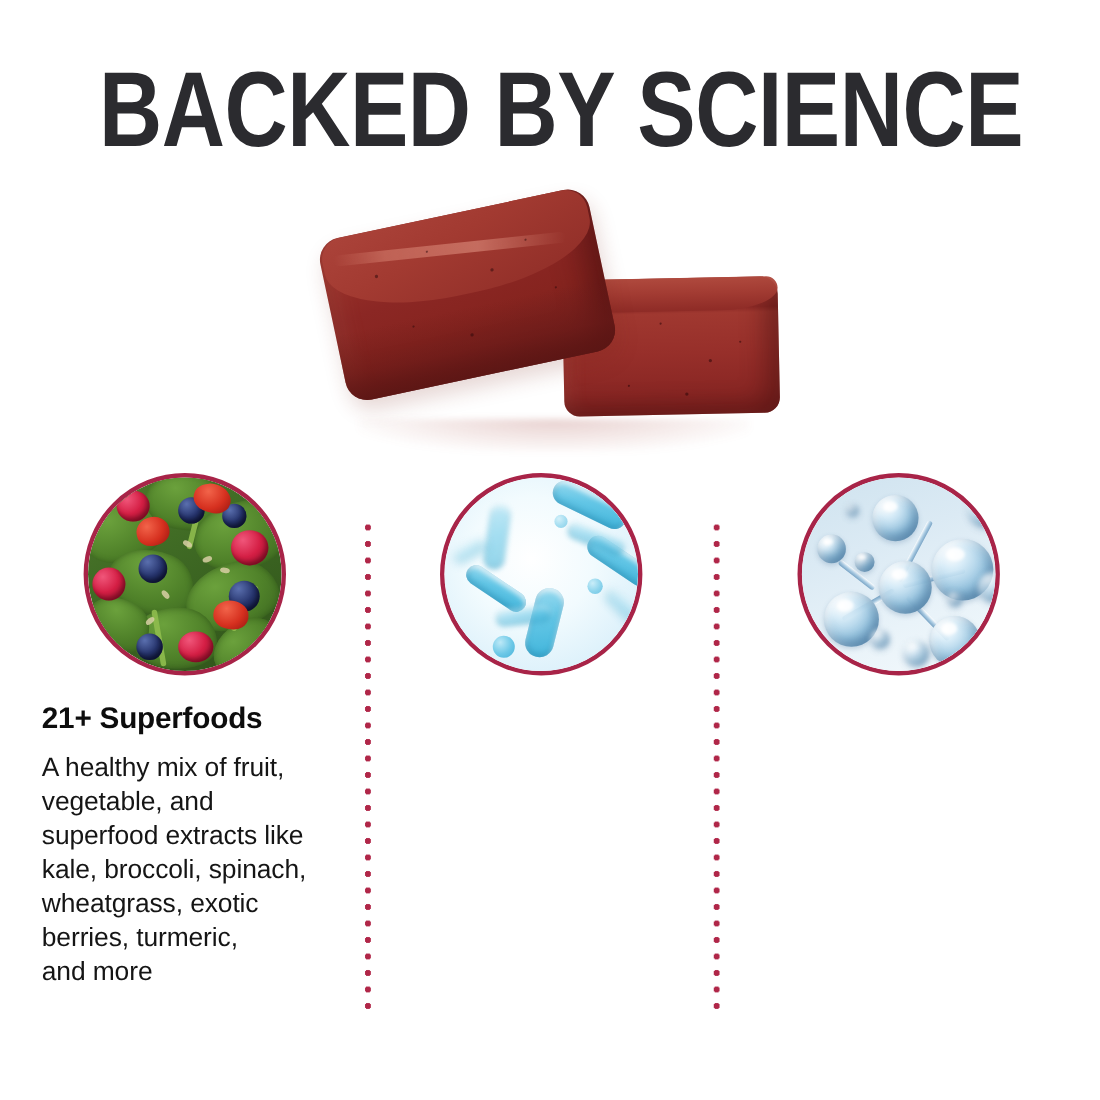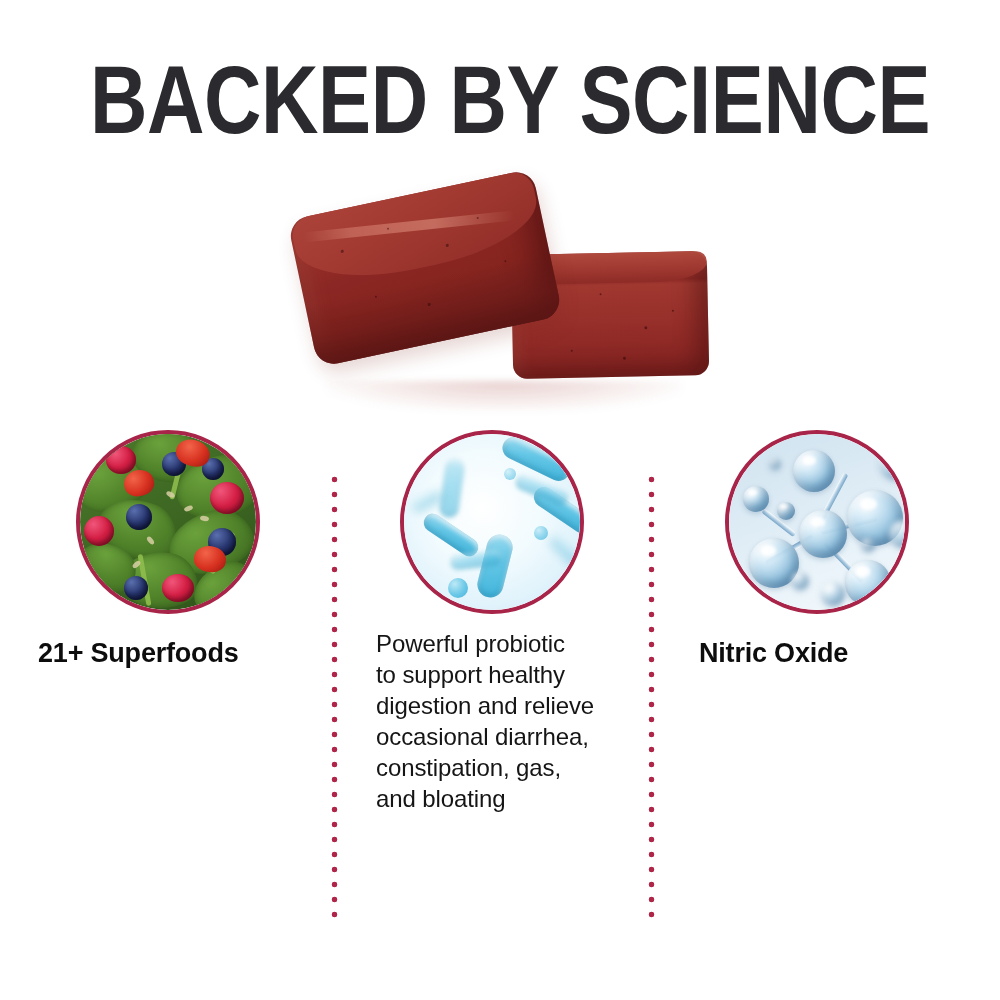--- a/index.html
+++ b/index.html
@@ -368,45 +368,46 @@
         <span class="tomato" style="left:44px;top:36px;width:30px;height:26px;transform:rotate(-12deg);"></span>
         <span class="tomato" style="left:114px;top:112px;width:32px;height:26px;transform:rotate(8deg);"></span>
         <span class="seed" style="left:86px;top:58px;transform:rotate(30deg);"></span>
         <span class="seed" style="left:104px;top:72px;transform:rotate(-20deg);"></span>
         <span class="seed" style="left:66px;top:104px;transform:rotate(50deg);"></span>
         <span class="seed" style="left:120px;top:82px;transform:rotate(10deg);"></span>
         <span class="seed" style="left:52px;top:128px;transform:rotate(-40deg);"></span>
       </div>
     </div>
     <div class="col-title"><span>21+ Superfoods</span><sup></sup></div>
+    <div class="col-body">A healthy mix of fruit,
+vegetable, and
+superfood extracts like
+kale, broccoli, spinach,
+wheatgrass, exotic
+berries, turmeric,
+and more</div>
   </div>
 
   <div class="col col-2">
     <div class="circle">
       <div class="circle-inner art-probiotic">
         <span class="rod" style="left:96px;top:14px;width:72px;height:22px;transform:rotate(26deg);"></span>
         <span class="rod" style="left:126px;top:66px;width:66px;height:20px;transform:rotate(34deg);"></span>
         <span class="rod" style="left:78px;top:100px;width:26px;height:64px;transform:rotate(14deg);border-radius:999px;"></span>
         <span class="rod" style="left:16px;top:92px;width:62px;height:18px;transform:rotate(34deg);"></span>
         <span class="rod soft" style="left:38px;top:24px;width:20px;height:60px;transform:rotate(8deg);"></span>
         <span class="rod soft" style="left:110px;top:48px;width:56px;height:16px;transform:rotate(22deg);"></span>
         <span class="rod soft" style="left:46px;top:118px;width:52px;height:16px;transform:rotate(-6deg);"></span>
         <span class="rod softer" style="left:6px;top:60px;width:34px;height:14px;transform:rotate(-28deg);"></span>
         <span class="rod softer" style="left:142px;top:110px;width:40px;height:14px;transform:rotate(44deg);"></span>
         <span class="dotb" style="left:100px;top:34px;width:12px;height:12px;opacity:0.6;"></span>
         <span class="dotb" style="left:44px;top:144px;width:20px;height:20px;"></span>
         <span class="dotb" style="left:130px;top:92px;width:14px;height:14px;opacity:0.75;"></span>
       </div>
     </div>
-    <div class="col-body">Powerful probiotic
-to support healthy
-digestion and relieve
-occasional diarrhea,
-constipation, gas,
-and bloating</div>
   </div>
 
   <div class="col col-3">
     <div class="circle">
       <div class="circle-inner art-molecule">
         <span class="bond" style="left:88px;top:92px;width:62px;transform:rotate(-62deg);"></span>
         <span class="bond" style="left:92px;top:96px;width:58px;transform:rotate(-14deg);"></span>
         <span class="bond" style="left:84px;top:100px;width:54px;transform:rotate(150deg);"></span>
         <span class="bond" style="left:96px;top:106px;width:54px;transform:rotate(46deg);"></span>
         <span class="bond" style="left:34px;top:74px;width:40px;transform:rotate(38deg);"></span>
@@ -418,16 +419,15 @@
         <span class="atom" style="left:14px;top:52px;width:26px;height:26px;"></span>
         <span class="atom" style="left:48px;top:68px;width:18px;height:18px;"></span>
         <span class="atom blur" style="left:150px;top:12px;width:34px;height:34px;"></span>
         <span class="atom blur" style="left:160px;top:86px;width:28px;height:28px;"></span>
         <span class="atom blur" style="left:92px;top:148px;width:24px;height:24px;"></span>
         <span class="atom blur" style="left:62px;top:138px;width:18px;height:18px;"></span>
         <span class="atom blur" style="left:132px;top:104px;width:14px;height:14px;"></span>
         <span class="atom blur" style="left:40px;top:24px;width:12px;height:12px;"></span>
       </div>
     </div>
-    <div class="col-title"><span>Nitric Oxide</span><sup></sup></div>
   </div>
 
 </div>
 
 </body></html>

